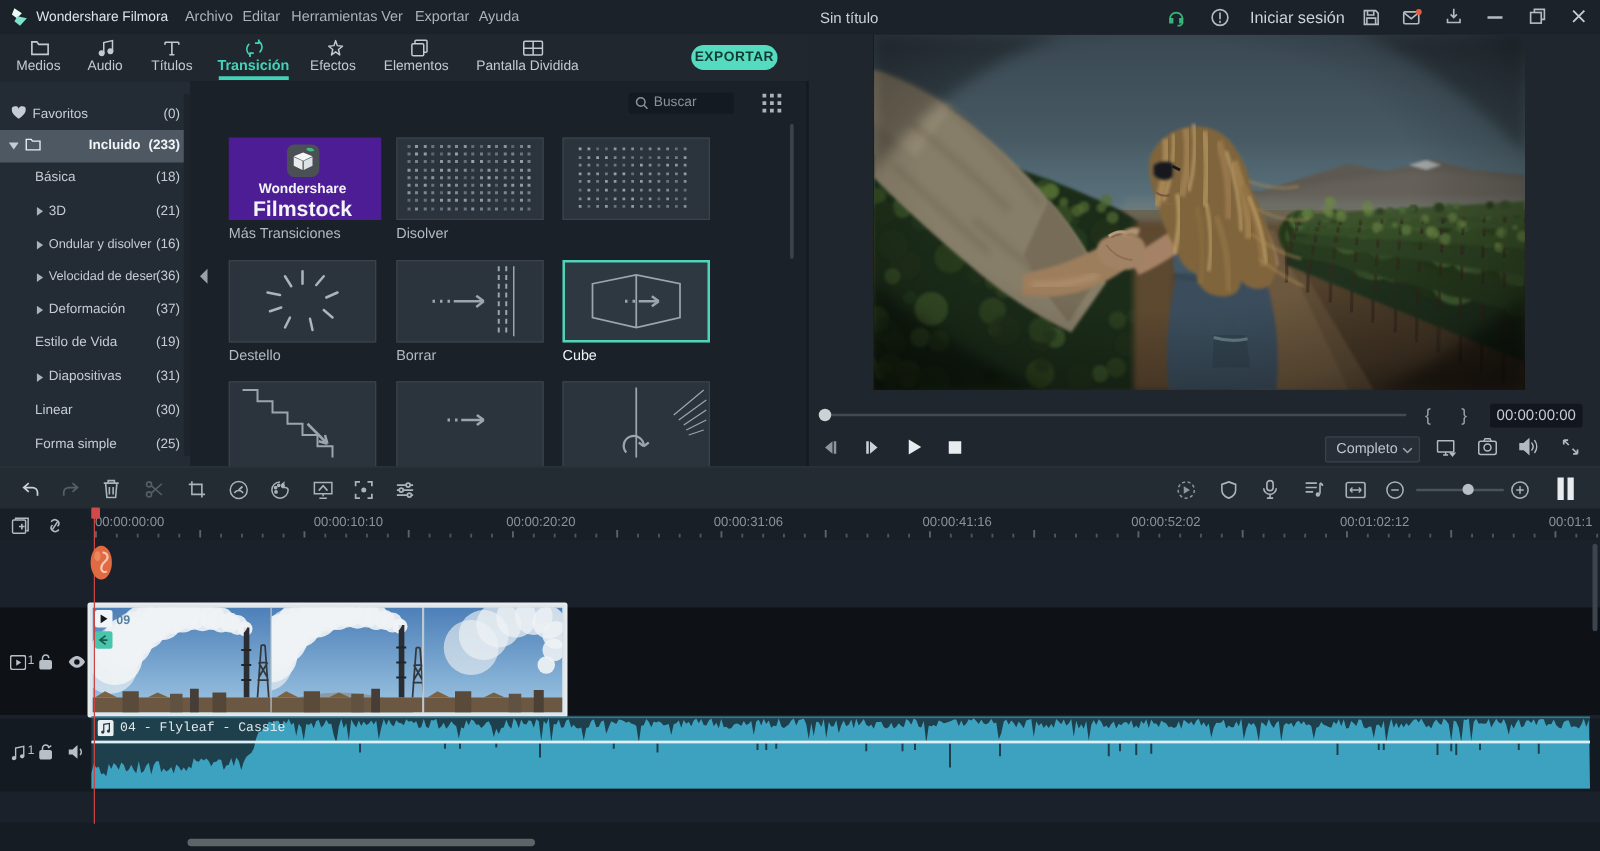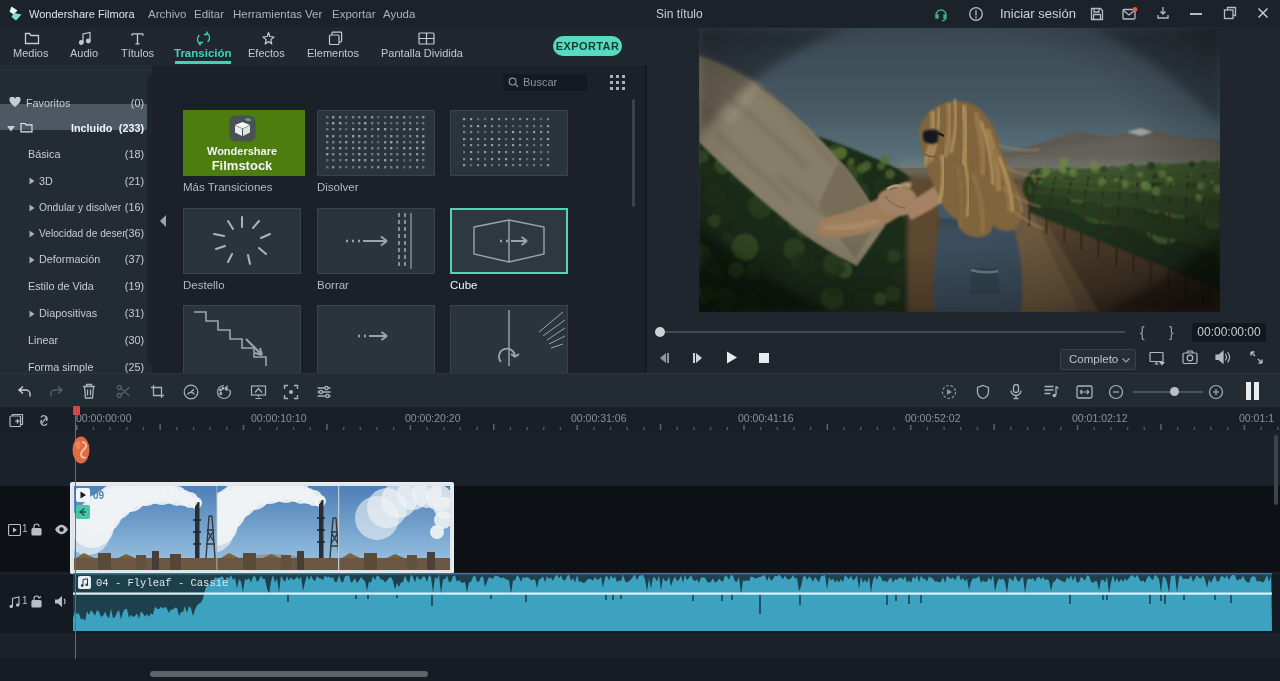--- a/index.html
+++ b/index.html
@@ -103,21 +103,21 @@
       <rect x="1" y="1" width="15" height="11" rx="1"></rect>
       <path d="M8.5 1 v11 M1 6.5 h15"></path>
     </svg>
     <div class="abs txt" style="left:381px;top:20px;font-size:11px;">Pantalla Dividida</div>
 
     <div class="abs" style="left:553px;top:9px;width:69px;height:20px;background:#55dcc0;border-radius:11px;color:#113c33;font-size:11px;font-weight:bold;text-align:center;line-height:20px;letter-spacing:0.4px;">EXPORTAR</div>
   </div>
 
   <div class="abs" id="sidebar" style="left:0;top:65px;width:152px;height:308px;background:#232b34;">
     <div class="abs" style="left:0;top:39px;width:152px;height:26px;background:#4d5863;"></div>
-    <div id="sideitems" style="position:absolute;left:0;top:12px;width:152px;height:308px;color:#c6ccd3;font-size:10.8px;">
+    <div id="sideitems" style="position:absolute;left:0;top:0;width:152px;height:308px;color:#c6ccd3;font-size:10.8px;">
       <svg class="abs" style="left:9px;top:20px;" width="12" height="11" viewBox="0 0 13 12" fill="#c6ccd3">
           <path d="M6.5 11 C2 7.5 0.5 5.5 0.5 3.4 A2.9 2.9 0 0 1 6.5 2.2 A2.9 2.9 0 0 1 12.5 3.4 C12.5 5.5 11 7.5 6.5 11 Z"></path>
         </svg>
       <div class="abs" style="left:26px;top:20px;">Favoritos</div>
         <div class="abs" style="left:118px;top:20px;width:26px;text-align:right;">(0)</div>
       <svg class="abs" style="left:7px;top:48px;" width="8" height="7" viewBox="0 0 8 7" fill="#c6ccd3">
           <path d="M0 1 h8 L4 6.5 Z"></path>
         </svg>
       <svg class="abs" style="left:20px;top:45px;" width="13" height="11" viewBox="0 0 13 11" fill="none" stroke="#e8edf1" stroke-width="1.1">
           <path d="M1 1.5 h4 l1 1.4 h6 v7 h-11 z"></path>
@@ -183,30 +183,30 @@
           <rect x="7" y="13" width="3" height="3"></rect>
           <rect x="13" y="13" width="3" height="3"></rect>
       </g>
     </svg>
 
     <svg class="abs" style="left:7px;top:149px;" width="8" height="14" viewBox="0 0 8 14" fill="#9aa3ab">
       <path d="M7 1 L1 7 L7 13 Z"></path>
     </svg>
     <div id="tiles">
 
-      <div class="abs" style="left:31px;top:45px;width:122px;height:66px;background:#4d7c0f;">
+      <div class="abs" style="left:31px;top:45px;width:122px;height:66px;background:#4c1d95;">
         <svg class="abs" style="left:46px;top:5px;" width="27" height="27" viewBox="0 0 27 27">
           <rect x="0.5" y="0.5" width="26" height="26" rx="6" fill="#4a5054"></rect>
           <path d="M6 10 L13.5 7 L21 10 L13.5 13.5 Z" fill="#f4f6f7"></path>
           <path d="M6 10.5 L13 13.8 L13 21 L6 17.5 Z" fill="#e8ecee"></path>
           <path d="M21 10.5 L14 13.8 L14 21 L21 17.5 Z" fill="#dde2e5"></path>
           <path d="M16 4 C18 2.5 21.5 3 22.5 5.5 C20 6.5 17 6.5 16 4 Z" fill="#47b881"></path>
         </svg>
         <div class="abs" style="left:0;top:35px;width:118px;text-align:center;color:#f2f4f6;font-size:11px;font-weight:bold;">Wondershare</div>
-        <div class="abs" style="left:0;top:48px;width:118px;text-align:center;color:#f2f4f6;font-size:13px;font-weight:bold;">Filmstock</div>
+        <div class="abs" style="left:0;top:48px;width:118px;text-align:center;color:#f2f4f6;font-size:17px;font-weight:bold;">Filmstock</div>
       </div>
       <div class="abs txt" style="left:31px;top:116px;font-size:11.5px;color:#b3bac1;">Más Transiciones</div>
       <div class="abs" style="left:165px;top:45px;width:118px;height:66px;background:#2b343d;border:1px solid #3a434c;">
         <svg class="abs" style="left:0;top:0;" width="116" height="64" viewBox="0 0 116 64" fill="#97a2ab" id="dots1">
             <rect x="8" y="5" width="2.4" height="2.4" opacity="0.52"></rect>
             <rect x="14" y="5" width="2.4" height="2.4" opacity="0.92"></rect>
             <rect x="21" y="5" width="2.4" height="2.4" opacity="0.87"></rect>
             <rect x="27" y="5" width="2.4" height="2.4" opacity="0.59"></rect>
             <rect x="34" y="5" width="2.4" height="2.4" opacity="0.72"></rect>
             <rect x="40" y="5" width="2.4" height="2.4" opacity="0.70"></rect>

